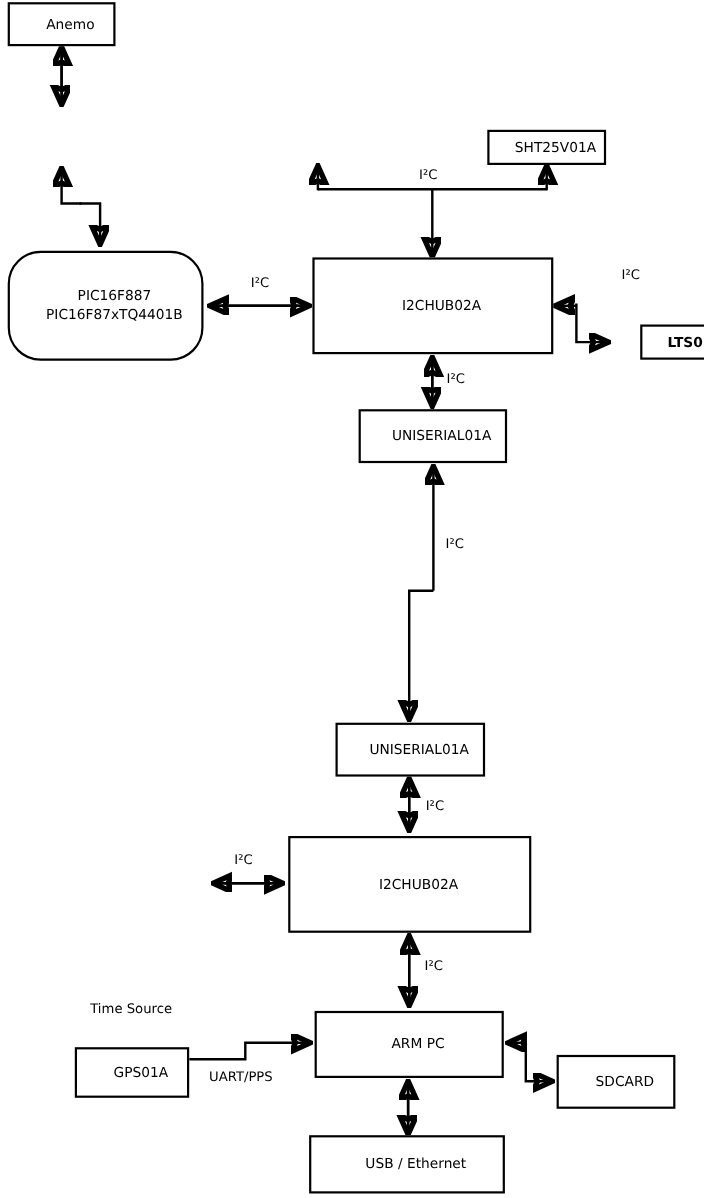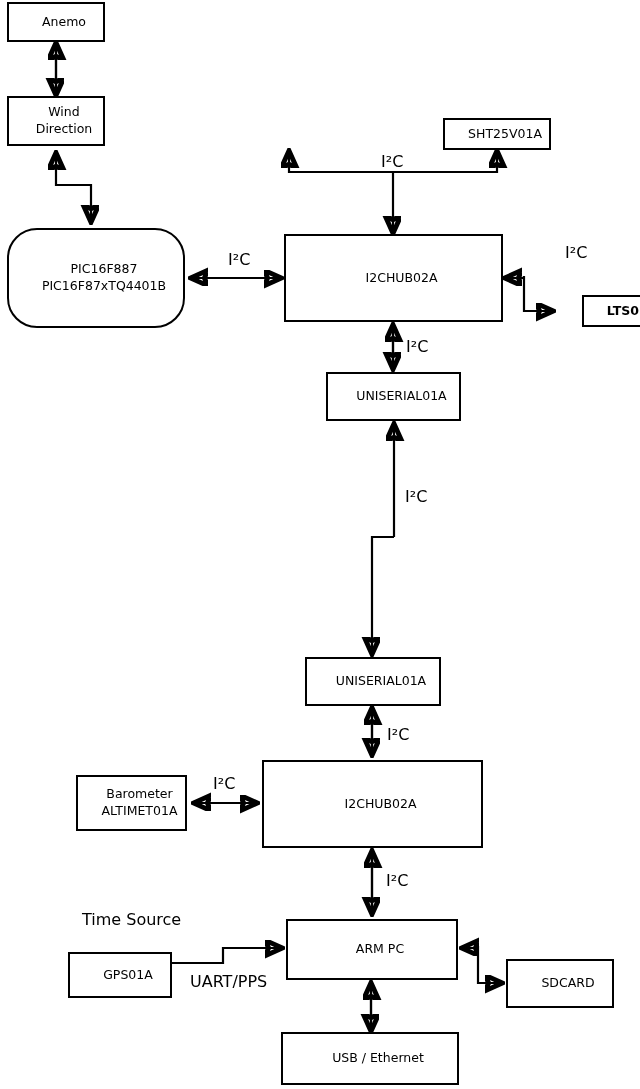--- a/index.html
+++ b/index.html
@@ -2,21 +2,21 @@
 <html><head>
 <meta charset="utf-8">
 <style>
   html,body{margin:0;padding:0;background:#ffffff;}
   body{font-family:"DejaVu Sans", sans-serif;}
   #canvas{position:relative;width:640px;height:1089px;background:#ffffff;overflow:hidden;}
   .node{position:absolute;box-sizing:border-box;border:2px solid #000000;background:#ffffff;
         display:flex;align-items:center;justify-content:center;text-align:center;
         font-size:12.5px;color:#000000;line-height:1.35;padding-left:16px;}
   .node .lbl{display:block;white-space:pre-line;}
-  .elabel{position:absolute;font-size:16px;color:#000000;white-space:nowrap;}
+  .elabel{position:absolute;font-size:12px;color:#000000;white-space:nowrap;}
   svg.wires{position:absolute;left:0;top:0;width:640px;height:1089px;overflow:visible;}
   svg.wires line, svg.wires polyline, svg.wires path{stroke:#000000;stroke-width:2.2;fill:none;}
 </style>
 </head>
 <body>
 
 <div id="canvas">
 
   <svg class="wires" viewBox="0 0 640 1089">
     <defs>
@@ -63,24 +63,20 @@
     <polyline points="478,946 478,983 501,983" marker-end="url(#arw)"></polyline>
 
     <line x1="371" y1="1028" x2="371" y2="984" marker-end="url(#arw)"></line>
     <line x1="371" y1="986" x2="371" y2="1030" marker-end="url(#arw)"></line>
   </svg>
 
   <div class="node" style="left:7px;top:2px;width:98px;height:40px;">
     <span class="lbl">Anemo</span>
   </div>
 
-  <div class="node" style="left:7px;top:96px;width:98px;height:50px;">
-    <span class="lbl">Wind
-Direction</span>
-  </div>
 
   <div class="node" style="left:7px;top:228px;width:178px;height:100px;border-radius:30px;">
     <span class="lbl">PIC16F887
 PIC16F87xTQ4401B</span>
   </div>
 
 
   <div class="node" style="left:443px;top:118px;width:108px;height:32px;">
     <span class="lbl">SHT25V01A</span>
   </div>
@@ -98,24 +94,20 @@
   </div>
 
   <div class="node" style="left:305px;top:657px;width:136px;height:49px;">
     <span class="lbl">UNISERIAL01A</span>
   </div>
 
   <div class="node" style="left:262px;top:760px;width:221px;height:88px;">
     <span class="lbl">I2CHUB02A</span>
   </div>
 
-  <div class="node" style="left:76px;top:775px;width:111px;height:56px;">
-    <span class="lbl">Barometer
-ALTIMET01A</span>
-  </div>
 
   <div class="node" style="left:68px;top:937px;width:104px;height:46px;margin-top:15px;">
     <span class="lbl">GPS01A</span>
   </div>
 
   <div class="node" style="left:286px;top:919px;width:172px;height:61px;">
     <span class="lbl">ARM PC</span>
   </div>
 
   <div class="node" style="left:506px;top:959px;width:108px;height:49px;">

